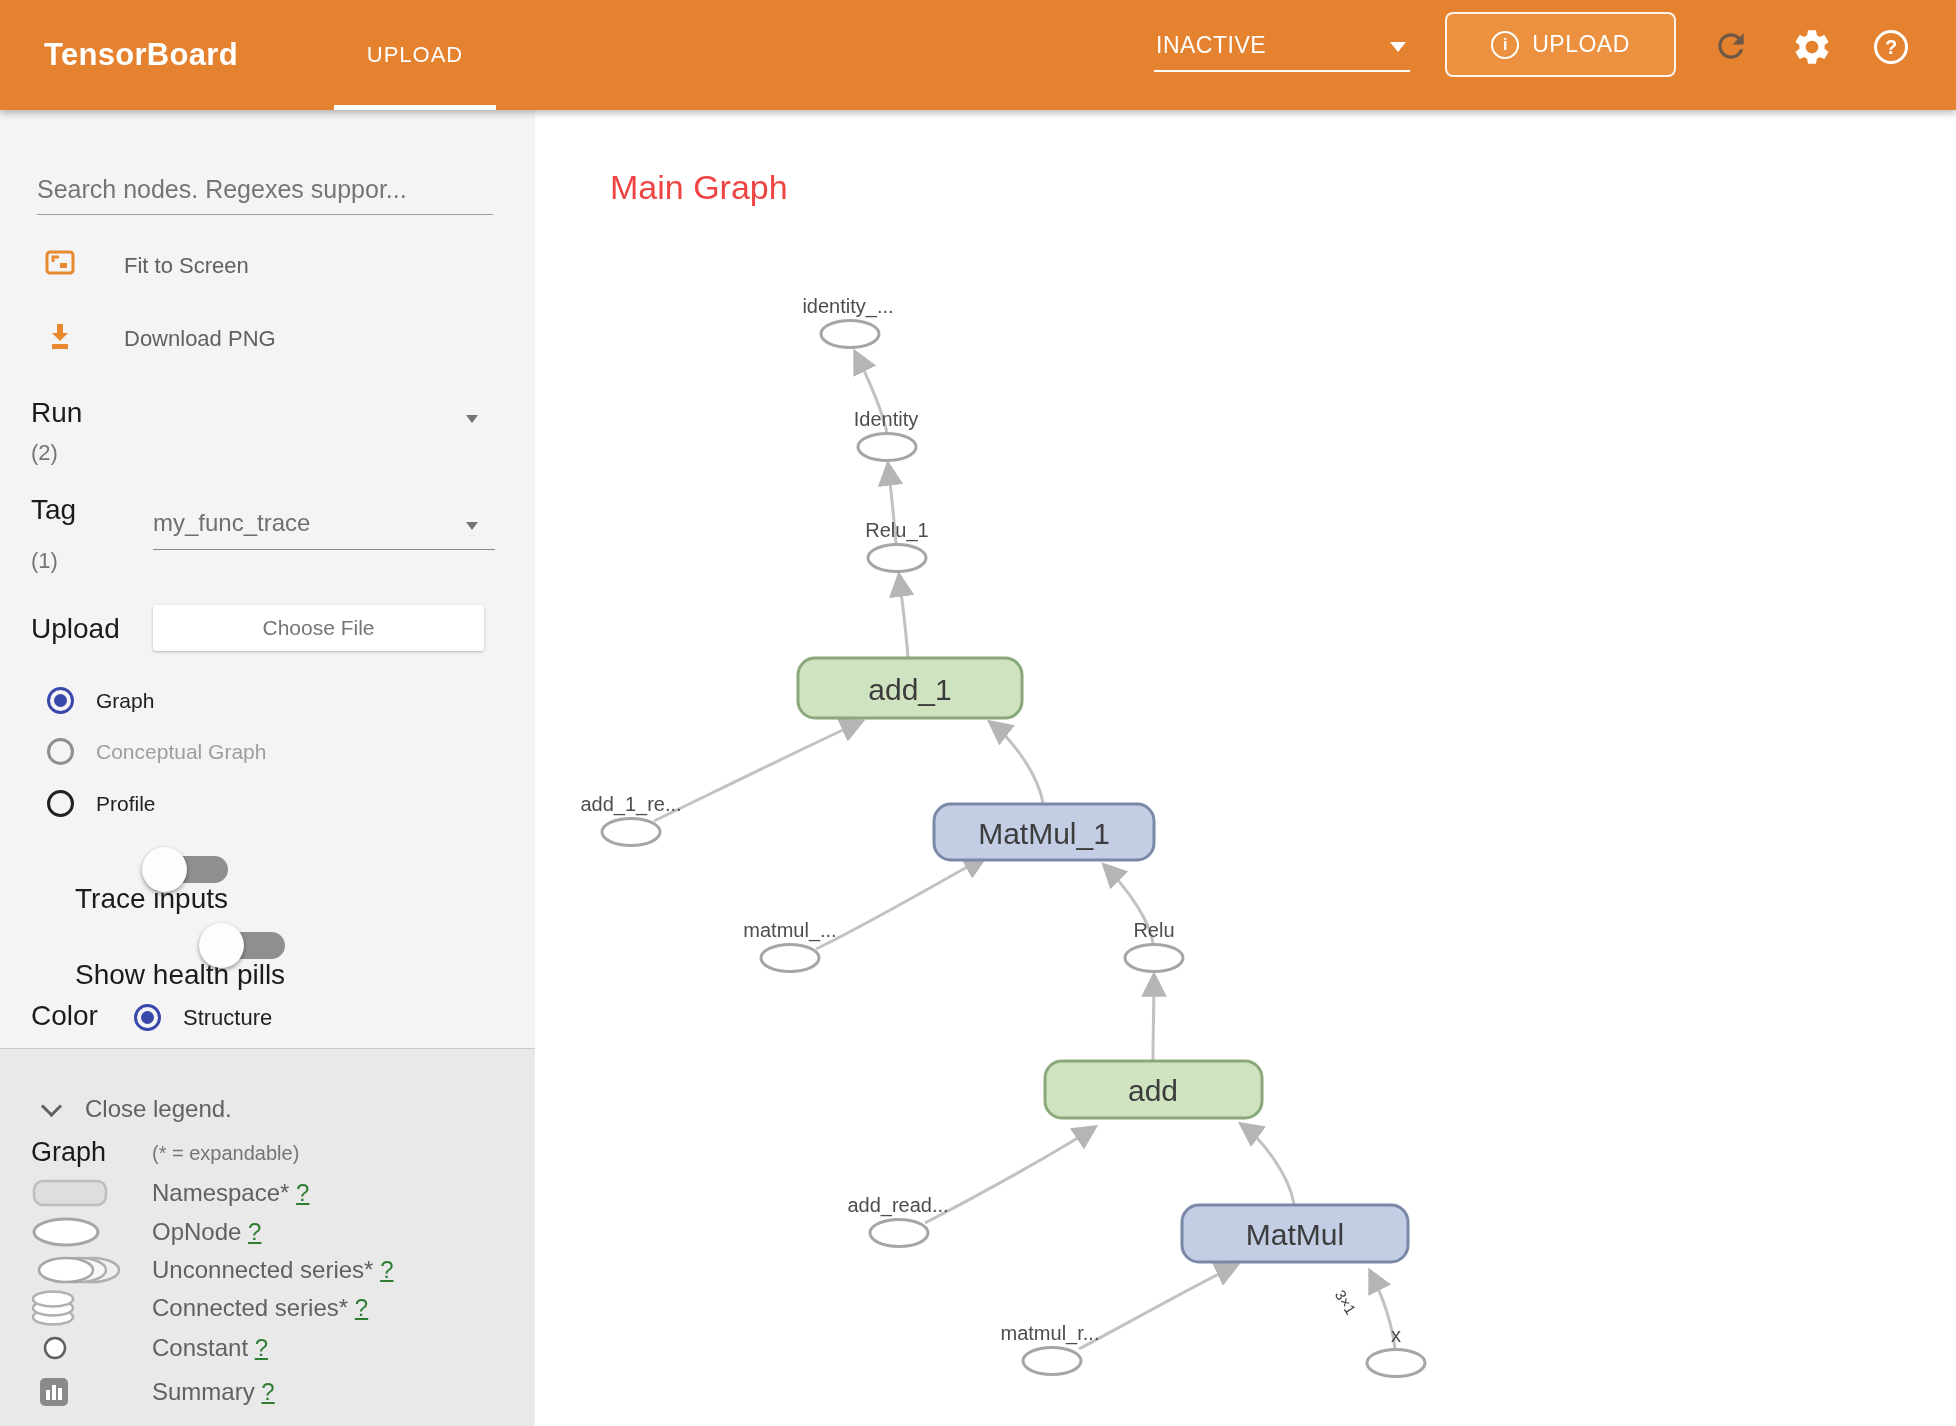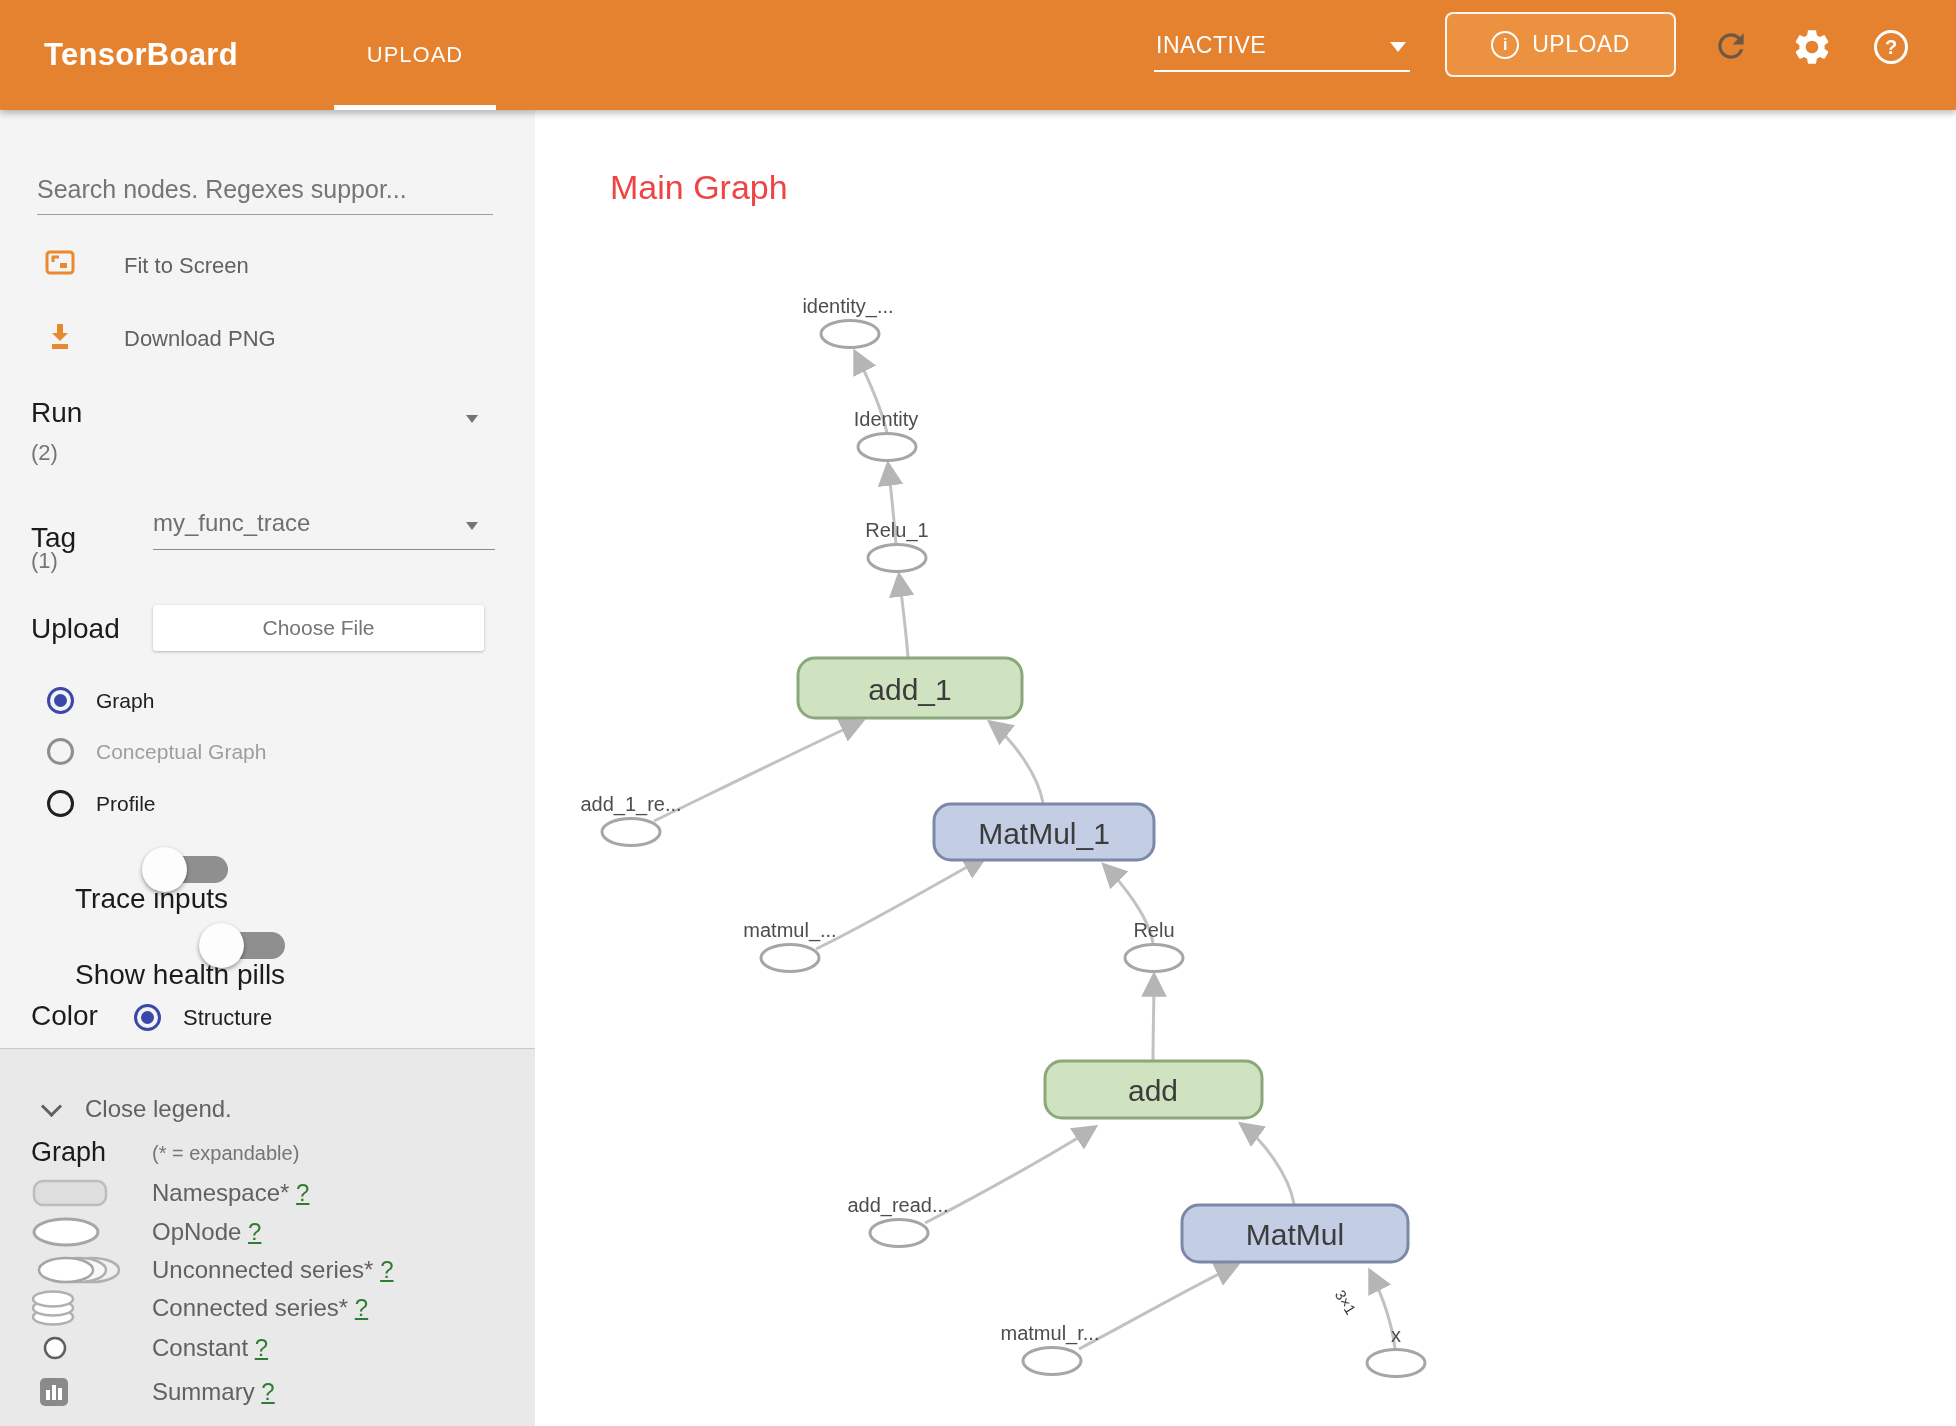--- a/index.html
+++ b/index.html
@@ -135,21 +135,21 @@
         <path d="M16,21 l-8,-8 h5 v-9 h6 v9 h5 z" fill="#e8892f"></path>
         <rect x="8" y="24" width="16" height="5" fill="#e8892f"></rect>
       </svg>
       <span class="tool-label">Download PNG</span>
     </div>
 
     <div class="fld-label" style="top:287px;">Run</div>
     <div class="fld-count" style="top:330px;">(2)</div>
     <span class="caret-g" style="left:466px; top:305px;"></span>
 
-    <div class="fld-label" style="top:412px;">Tag</div>
+    <div class="fld-label" style="top:384px;">Tag</div>
     <div class="fld-count" style="top:438px;">(1)</div>
     <div class="fld-value" style="top:399px;">my_func_trace</div>
     <span class="caret-g" style="left:466px; top:412px;"></span>
 
     <div class="fld-label" style="top:503px;">Upload</div>
     <button class="choose-btn">Choose File</button>
 
     <div class="radio-row" style="left:47px; top:577px;">
       <span class="radio sel"></span>
       <span class="radio-label">Graph</span>

